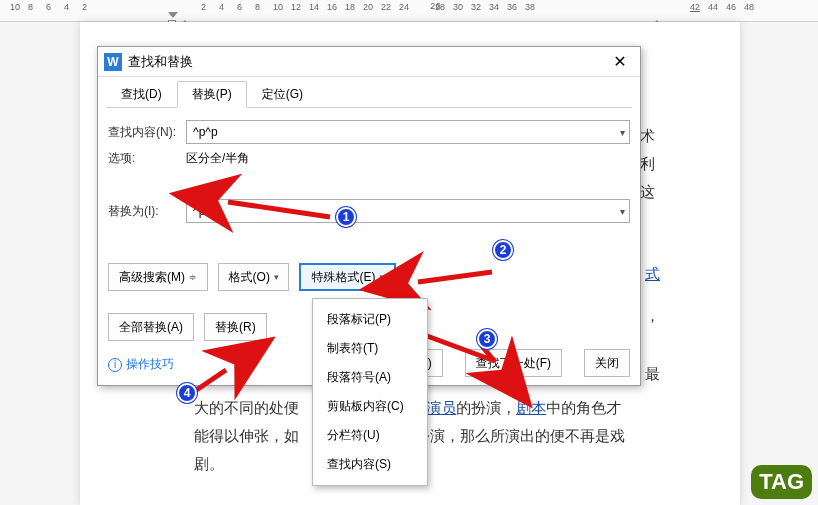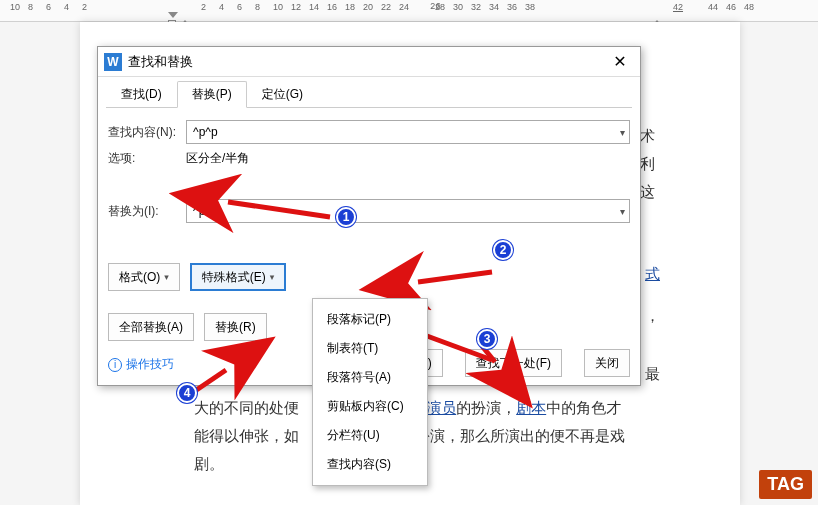--- a/index.html
+++ b/index.html
@@ -48,21 +48,21 @@
   
   .arrow { position:absolute; pointer-events:none; }
   
   
   .badge { position:absolute; width:20px; height:20px; border-radius:50%; background:#1b3fd4; color:#fff; font-size:12px; font-weight:bold; display:flex; align-items:center; justify-content:center; border:2px solid #fff; box-shadow:0 0 0 1px #1b3fd4; pointer-events:none; }
   
   
   .watermark { position:absolute; right:6px; bottom:6px; display:flex; align-items:center; gap:6px; }
   .wm-text { font-size:20px; font-weight:bold; color:#e02828; line-height:1.05; }
   .wm-url { font-size:11px; color:#3a7ed0; }
-  .wm-tag { background:#c2410c; color:#fff; font-weight:bold; padding:4px 8px; border-radius:2px; font-size:18px; }
+  .wm-tag { background:#4d7c0f; color:#fff; font-weight:bold; padding:4px 8px; border-radius:10px; font-size:22px; }
   
   
   .imark { position:absolute; top:12px; width:0;height:0; }
   .imark-down { border-left:5px solid transparent; border-right:5px solid transparent; border-top:6px solid #888; }
   .imark-up { border-left:5px solid transparent; border-right:5px solid transparent; border-bottom:6px solid #888; }
   .imark-rect { width:8px; height:6px; border:1px solid #888; background:#eee; }
 </style>
 </head>
 <body>
 
@@ -85,21 +85,21 @@
     <span class="ruler-num" style="left: 363px;">20</span>
     <span class="ruler-num" style="left: 381px;">22</span>
     <span class="ruler-num" style="left: 399px;">24</span>
     <span class="ruler-num" style="left: 430px; font-family: Liberation Mono, monospace;">26</span>
     <span class="ruler-num" style="left: 435px;">28</span>
     <span class="ruler-num" style="left: 453px;">30</span>
     <span class="ruler-num" style="left: 471px;">32</span>
     <span class="ruler-num" style="left: 489px;">34</span>
     <span class="ruler-num" style="left: 507px;">36</span>
     <span class="ruler-num" style="left: 525px;">38</span>
-    <span class="ruler-num" style="left: 673px; text-decoration: underline;">42</span>
+    <span class="ruler-num" style="left: 690px; text-decoration: underline;">42</span>
     <span class="ruler-num" style="left: 708px;">44</span>
     <span class="ruler-num" style="left: 726px;">46</span>
     <span class="ruler-num" style="left: 744px;">48</span>
     <div class="imark imark-down" style="left: 168px;"></div>
     <div class="imark imark-rect" style="left: 168px; top: 20px;"></div>
     <div class="imark imark-up" style="left: 180px; top: 20px;"></div>
     <div class="imark imark-up" style="left: 652px; top: 20px;"></div>
     <div class="imark imark-rect" style="left: 652px; top: 26px;"></div>
   </div>
 
@@ -151,20 +151,24 @@
     <div class="form-row" style="margin-top:32px;">
       <div class="form-label">替换为(I):</div>
       <div class="form-combo">
         <span>^p</span>
         <span class="form-combo-arrow">▾</span>
       </div>
     </div>
 
     <div class="btn-row">
       <div class="ui-btn">
+          <span>高级搜索(M)</span>
+          <span class="caret">≑</span>
+        </div>
+      <div class="ui-btn">
           <span>格式(O)</span>
           <span class="caret">▾</span>
         </div>
       <div class="ui-btn highlight">
           <span>特殊格式(E)</span>
           <span class="caret">▾</span>
         </div>
     </div>
   </div>
 

